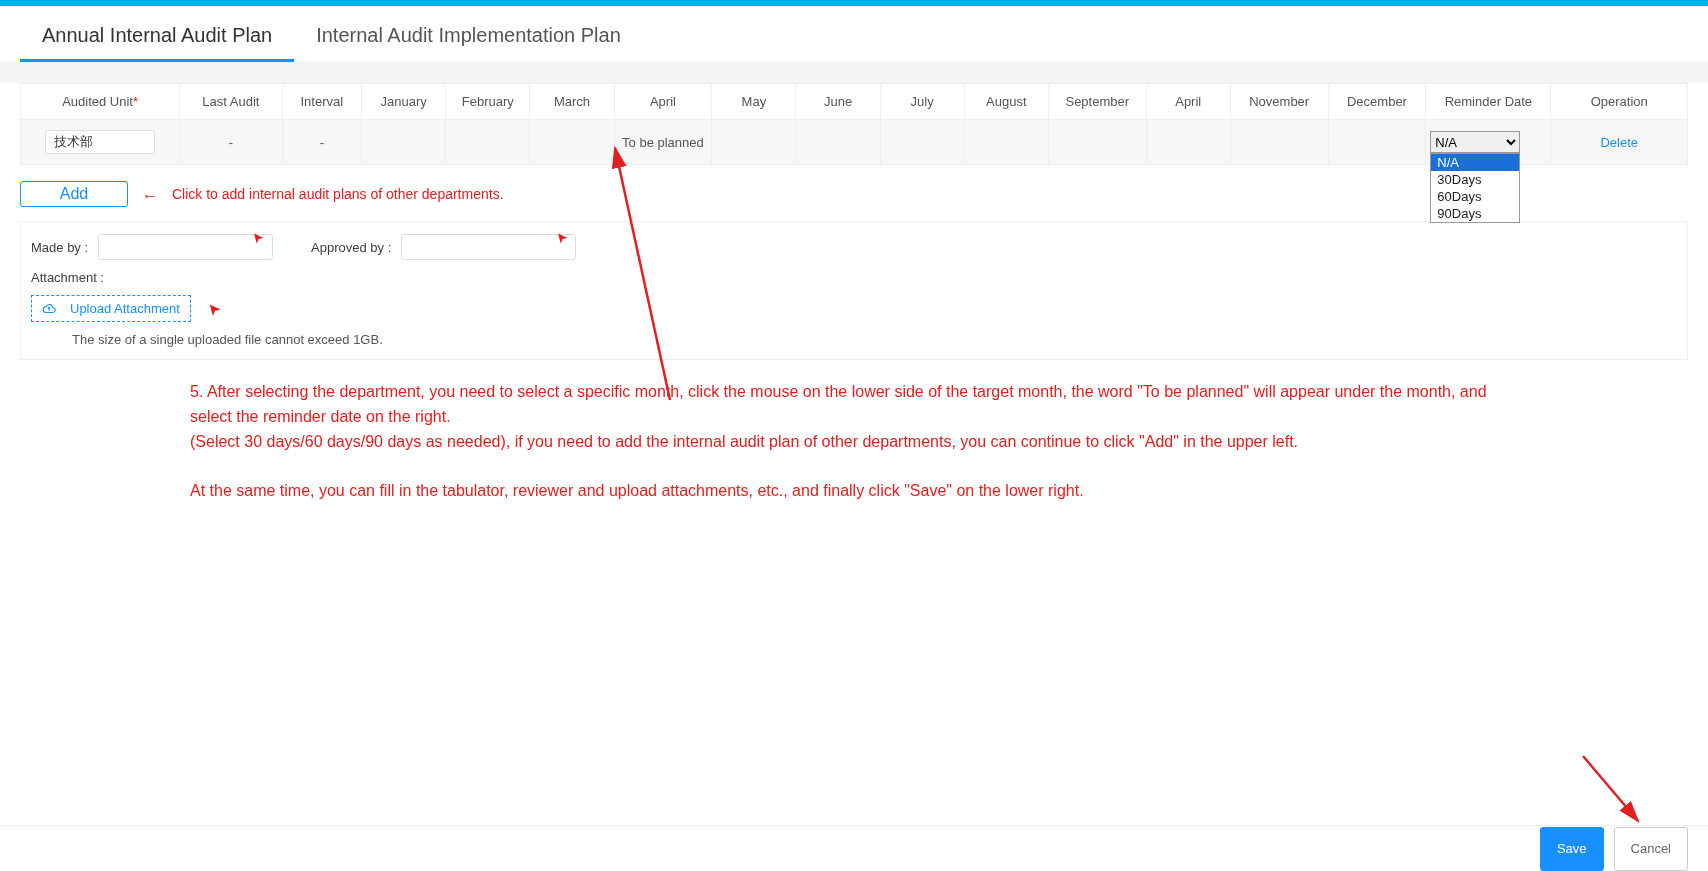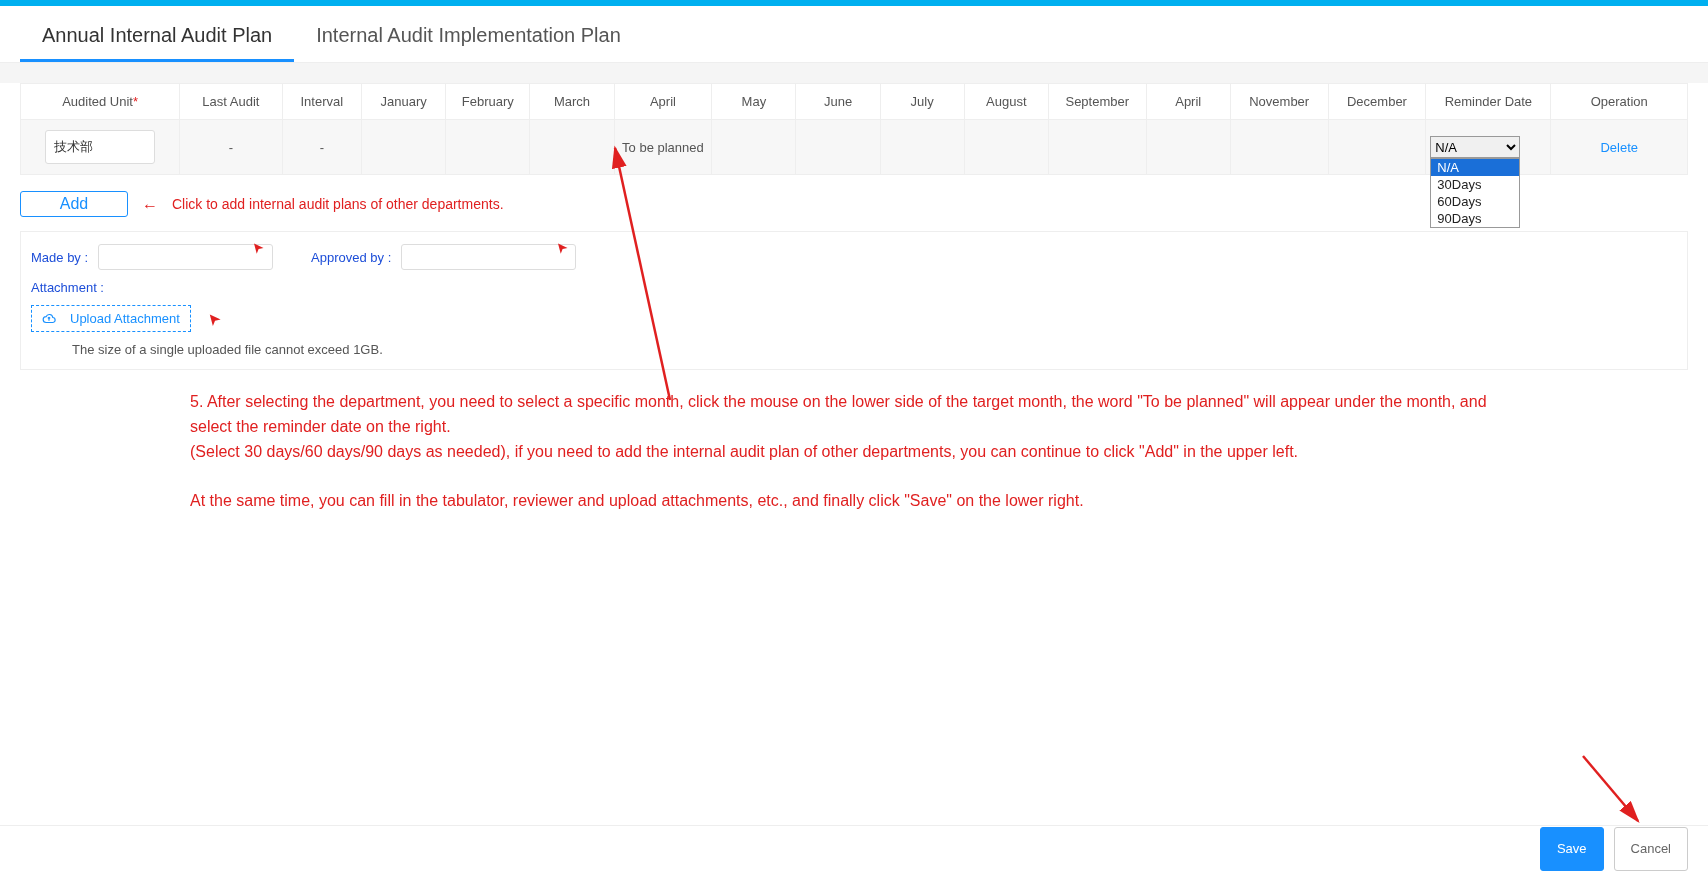--- a/index.html
+++ b/index.html
@@ -50,21 +50,21 @@
     font-weight: normal;
     font-size: 13px;
     color: #555;
     background: #fff;
   }
   table.plan th { background: #fff; }
   table.plan tbody tr td { background: #f7f7f7; }
   .req-star { color: #e02020; }
   .unit-input {
     width: 110px;
-    height: 34px;
+    height: 24px;
     padding: 0 8px;
     border: 1px solid #ddd;
     border-radius: 3px;
     font-size: 13px;
     color: #333;
     background: #fff;
   }
   .reminder-select-wrap {
     position: relative;
     display: inline-block;
@@ -130,21 +130,21 @@
   .form-area {
     border: 1px solid #eee;
     padding: 12px 10px;
   }
   .form-row {
     display: flex;
     align-items: center;
     gap: 10px;
     margin-bottom: 10px;
   }
-  .form-row label { color: #1d4ed8; font-size: 13px; }
+  .form-row label { color: #404040; font-size: 13px; }
   .text-input {
     width: 175px;
     height: 26px;
     border: 1px solid #ddd;
     border-radius: 3px;
     background: #fff;
     padding: 0 8px;
     font-size: 13px;
   }
   .upload-btn {

